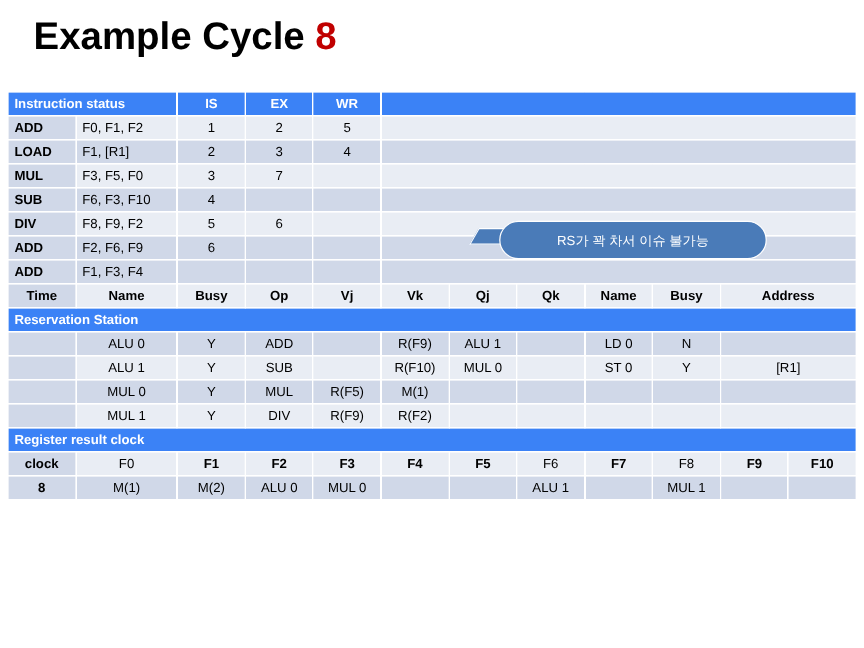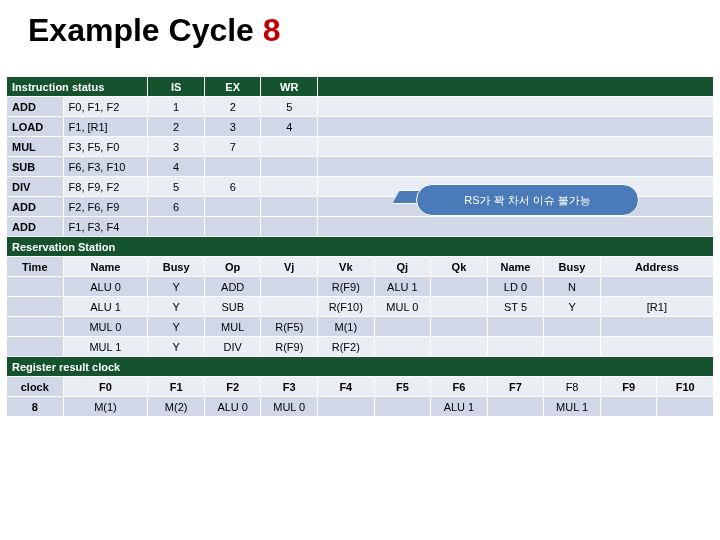--- a/index.html
+++ b/index.html
@@ -29,21 +29,21 @@
     table-layout: fixed;
   }
   td, th {
     border: 1px solid #fff;
     padding: 3px 5px;
     text-align: left;
     height: 20px;
     overflow: hidden;
     white-space: nowrap;
   }
-  .hdr { background: #14532d; color: #fff; font-weight: 700; }
+  .hdr { background: #3b82f6; color: #fff; font-weight: 700; }
   .lab { background: #d0d8e8; font-weight: 700; }
   .odd { background: #e9edf4; }
   .evn { background: #d0d8e8; }
   .ctr { text-align: center; }
   .callout {
     position: absolute;
     top: 184px;
     left: 416px;
     width: 223px;
     height: 32px;
@@ -151,36 +151,36 @@
 <tr>
   <td class="lab">ADD</td>
   <td class="evn">F1, F3, F4</td>
   <td class="evn ctr"></td>
   <td class="evn ctr"></td>
   <td class="evn ctr"></td>
   <td class="evn" colspan="7"></td>
 </tr>
 
 <tr>
-          <td class="hdr" colspan="12">Reservation Station</td>
-        </tr>
-<tr>
   <td class="lab ctr">Time</td>
   <td class="odd ctr" style="font-weight:700">Name</td>
   <td class="odd ctr" style="font-weight:700">Busy</td>
   <td class="odd ctr" style="font-weight:700">Op</td>
   <td class="odd ctr" style="font-weight:700">Vj</td>
   <td class="odd ctr" style="font-weight:700">Vk</td>
   <td class="odd ctr" style="font-weight:700">Qj</td>
   <td class="odd ctr" style="font-weight:700">Qk</td>
   <td class="odd ctr" style="font-weight:700">Name</td>
   <td class="odd ctr" style="font-weight:700">Busy</td>
   <td class="odd ctr" style="font-weight:700" colspan="2">Address</td>
 </tr>
 <tr>
+          <td class="hdr" colspan="12">Reservation Station</td>
+        </tr>
+<tr>
   <td class="lab ctr"></td>
   <td class="evn ctr">ALU 0</td>
   <td class="evn ctr">Y</td>
   <td class="evn ctr">ADD</td>
   <td class="evn ctr"></td>
   <td class="evn ctr">R(F9)</td>
   <td class="evn ctr">ALU 1</td>
   <td class="evn ctr"></td>
   <td class="evn ctr">LD 0</td>
   <td class="evn ctr">N</td>
@@ -188,21 +188,21 @@
 </tr>
 <tr>
   <td class="lab ctr"></td>
   <td class="odd ctr">ALU 1</td>
   <td class="odd ctr">Y</td>
   <td class="odd ctr">SUB</td>
   <td class="odd ctr"></td>
   <td class="odd ctr">R(F10)</td>
   <td class="odd ctr">MUL 0</td>
   <td class="odd ctr"></td>
-  <td class="odd ctr">ST 5</td>
+  <td class="odd ctr">ST 0</td>
   <td class="odd ctr">Y</td>
   <td class="odd ctr" colspan="2">[R1]</td>
 </tr>
 <tr>
   <td class="lab ctr"></td>
   <td class="evn ctr">MUL 0</td>
   <td class="evn ctr">Y</td>
   <td class="evn ctr">MUL</td>
   <td class="evn ctr">R(F5)</td>
   <td class="evn ctr">M(1)</td>
@@ -224,27 +224,27 @@
   <td class="odd ctr"></td>
   <td class="odd ctr"></td>
   <td class="odd ctr" colspan="2"></td>
 </tr>
 
 <tr>
           <td class="hdr" colspan="12">Register result clock</td>
         </tr>
 <tr>
   <td class="lab ctr">clock</td>
-  <td class="odd ctr" style="font-weight:700">F0</td>
+  <td class="odd ctr" style="font-weight:400">F0</td>
   <td class="odd ctr" style="font-weight:700">F1</td>
   <td class="odd ctr" style="font-weight:700">F2</td>
   <td class="odd ctr" style="font-weight:700">F3</td>
   <td class="odd ctr" style="font-weight:700">F4</td>
   <td class="odd ctr" style="font-weight:700">F5</td>
-  <td class="odd ctr" style="font-weight:700">F6</td>
+  <td class="odd ctr" style="font-weight:400">F6</td>
   <td class="odd ctr" style="font-weight:700">F7</td>
   <td class="odd ctr" style="font-weight:400">F8</td>
   <td class="odd ctr" style="font-weight:700">F9</td>
   <td class="odd ctr" style="font-weight:700">F10</td>
 </tr>
 <tr>
   <td class="lab ctr">8</td>
   <td class="evn ctr">M(1)</td>
   <td class="evn ctr">M(2)</td>
   <td class="evn ctr">ALU 0</td>

